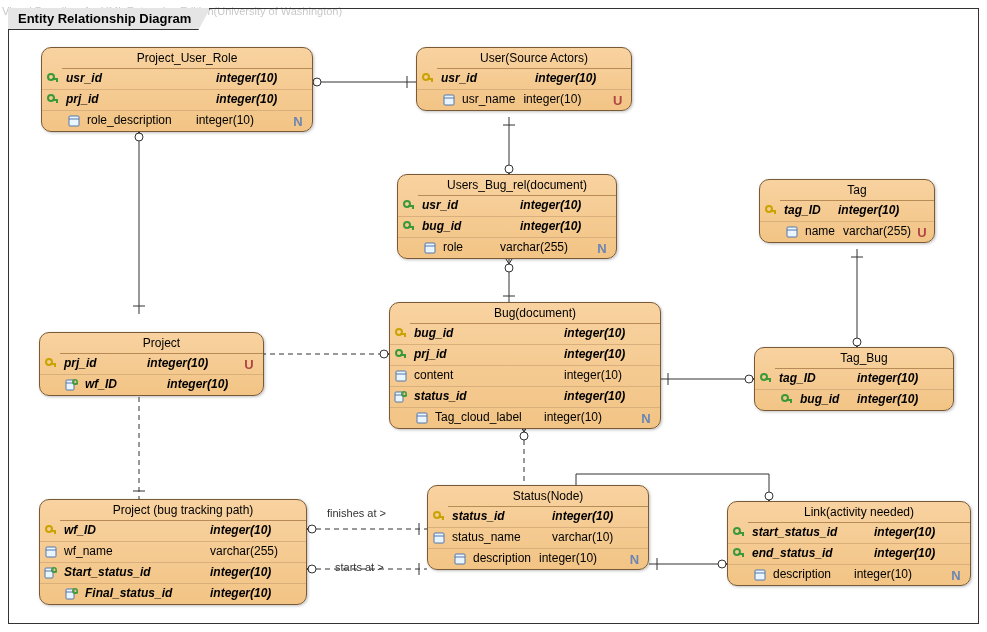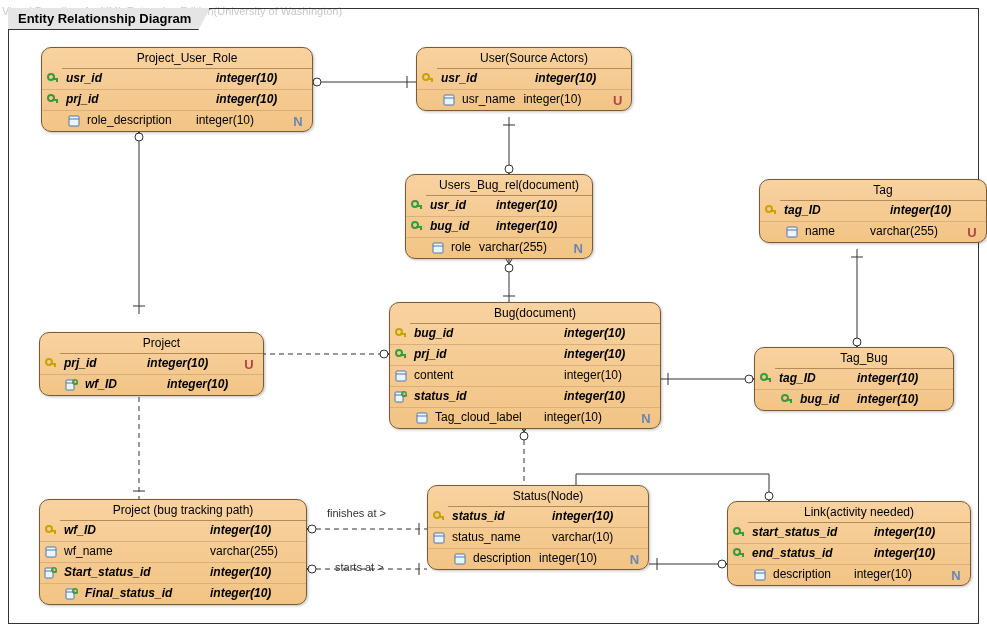--- a/index.html
+++ b/index.html
@@ -220,21 +220,21 @@
           <svg width="14" height="14" viewBox="0 0 14 14">
             <rect x="2" y="2" width="10" height="10" rx="1" fill="#eaf6ff" stroke="#5577aa"></rect>
             <line x1="2" y1="5" x2="12" y2="5" stroke="#5577aa"></line>
           </svg>
         </span>
         <span class="col-name">usr_name</span>
         <span class="col-type">integer(10)</span>
         <span class="badge badge-U">U</span>
       </div>
     </div>
-  <div class="entity" style="left:396px; top:165px; width:188px">
+  <div class="entity" style="left:388px; top:165px; width:220px">
       <div class="title">Users_Bug_rel(document)</div>
       <div class="row fk">
         <span class="icon">
           <svg width="14" height="14" viewBox="0 0 14 14">
             <circle cx="5" cy="5" r="3" fill="none" stroke="#3a9a3a" stroke-width="2"></circle>
             <rect x="6" y="6" width="6" height="2" fill="#3a9a3a"></rect>
             <rect x="10" y="6" width="2" height="4" fill="#3a9a3a"></rect>
           </svg>
         </span>
         <span class="col-name">usr_id</span>
@@ -256,21 +256,21 @@
           <svg width="14" height="14" viewBox="0 0 14 14">
             <rect x="2" y="2" width="10" height="10" rx="1" fill="#eaf6ff" stroke="#5577aa"></rect>
             <line x1="2" y1="5" x2="12" y2="5" stroke="#5577aa"></line>
           </svg>
         </span>
         <span class="col-name">role</span>
         <span class="col-type">varchar(255)</span>
         <span class="badge badge-N">N</span>
       </div>
     </div>
-  <div class="entity" style="left:750px; top:170px; width:228px">
+  <div class="entity" style="left:750px; top:170px; width:176px">
       <div class="title">Tag</div>
       <div class="row pk">
         <span class="icon">
           <svg width="14" height="14" viewBox="0 0 14 14">
             <circle cx="5" cy="5" r="3" fill="none" stroke="#c9a300" stroke-width="2"></circle>
             <rect x="6" y="6" width="6" height="2" fill="#c9a300"></rect>
             <rect x="10" y="6" width="2" height="4" fill="#c9a300"></rect>
           </svg>
         </span>
         <span class="col-name">tag_ID</span>

